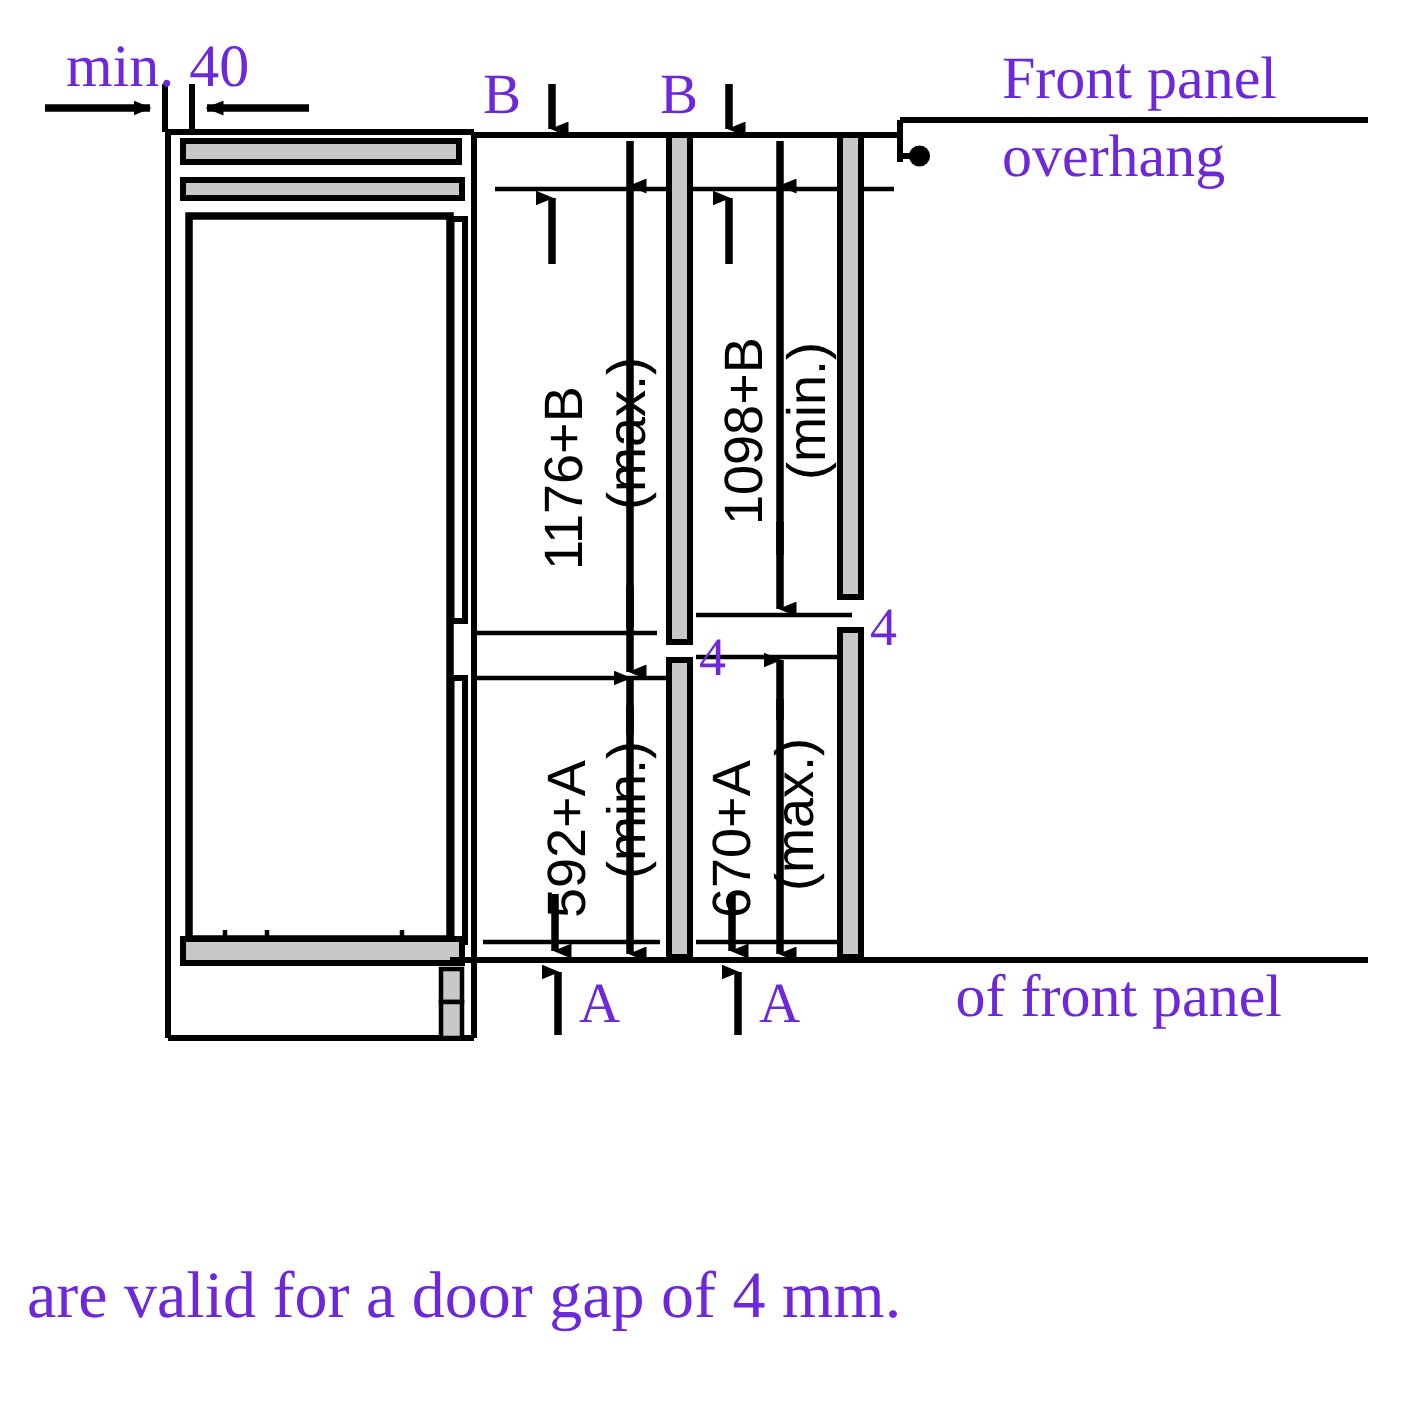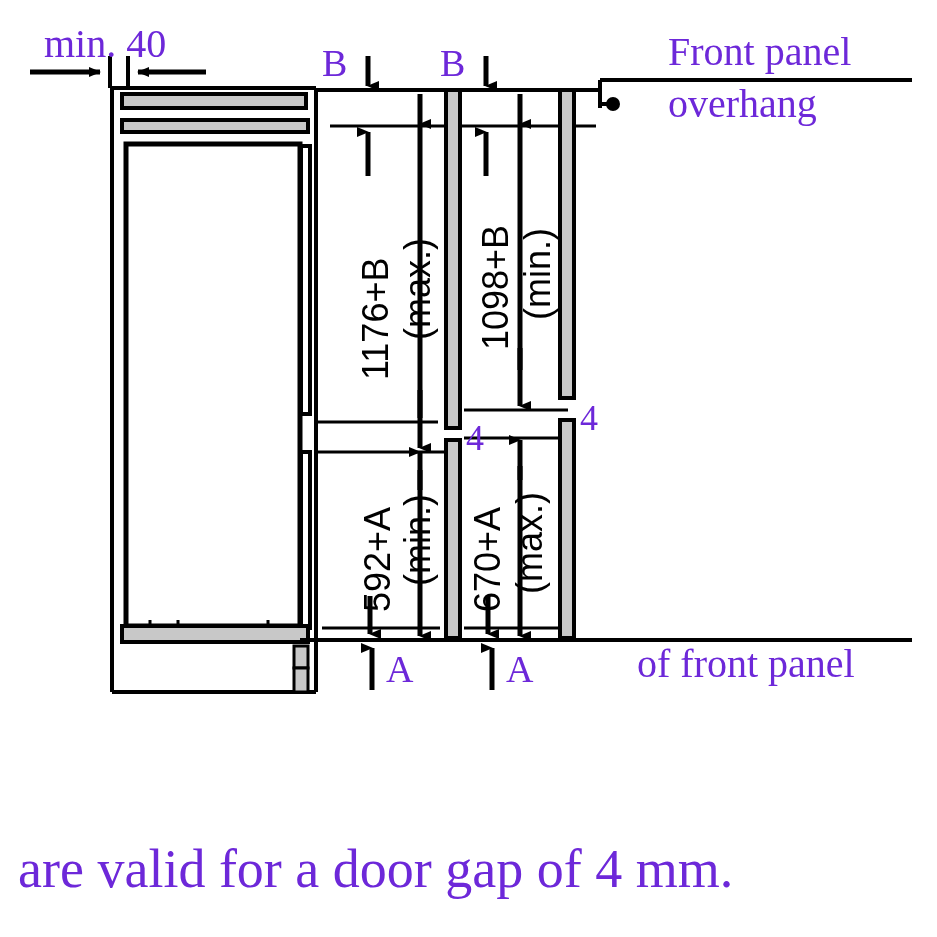--- a/index.html
+++ b/index.html
@@ -38,21 +38,21 @@
   .t-B2     { left: 440px; top: 44px;  font-size: 38px; }
   .t-fp1    { left: 668px; top: 32px;  font-size: 40px; }
   .t-fp2    { left: 668px; top: 84px;  font-size: 40px; text-align: center; }
   .t-low1   { left: 604px; top: 592px; font-size: 40px; }
   .t-low2   { left: 604px; top: 644px; font-size: 40px; margin-left: 33px; }
   .t-A1     { left: 386px; top: 650px; font-size: 38px; }
   .t-A2     { left: 506px; top: 650px; font-size: 38px; }
   .t-4a     { left: 466px; top: 420px; font-size: 36px; }
   .t-4b     { left: 580px; top: 400px; font-size: 36px; }
   .note1    { left: 18px;  top: 796px; font-size: 40px; }
-  .note2    { left: 18px;  top: 842px; font-size: 54px; }
+  .note2    { left: 18px;  top: 842px; font-size: 44px; }
   .note3    { left: 502px; top: 888px; font-size: 36px; }
 
   .vtxt {
     position: absolute;
     font-family: "Liberation Sans", sans-serif;
     color: #000;
     white-space: pre;
     font-size: 36px;
     transform-origin: 0 0;
     transform: rotate(-90deg);

